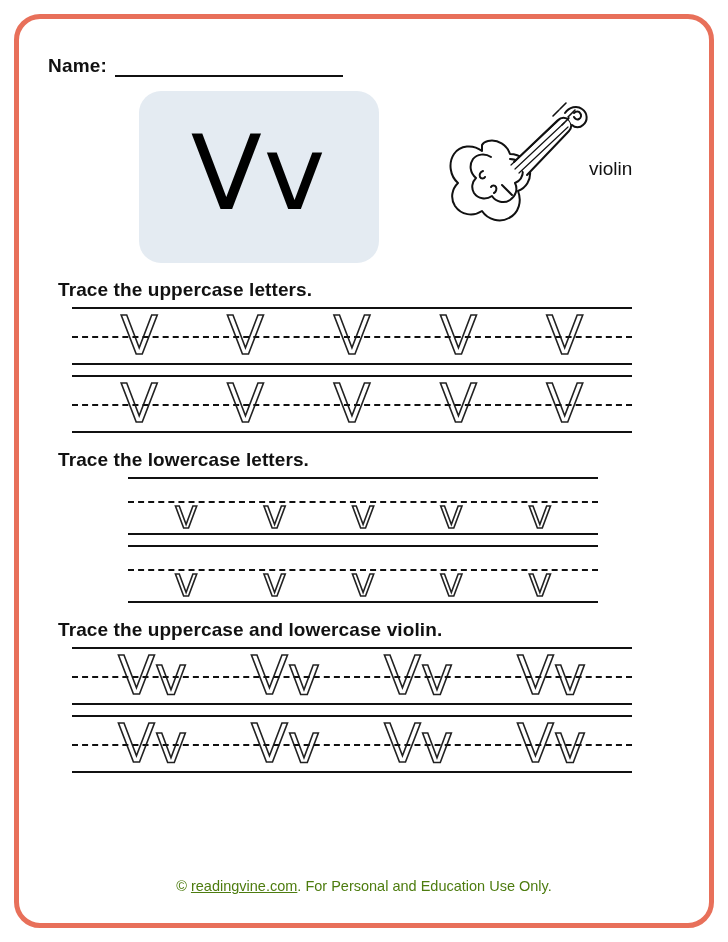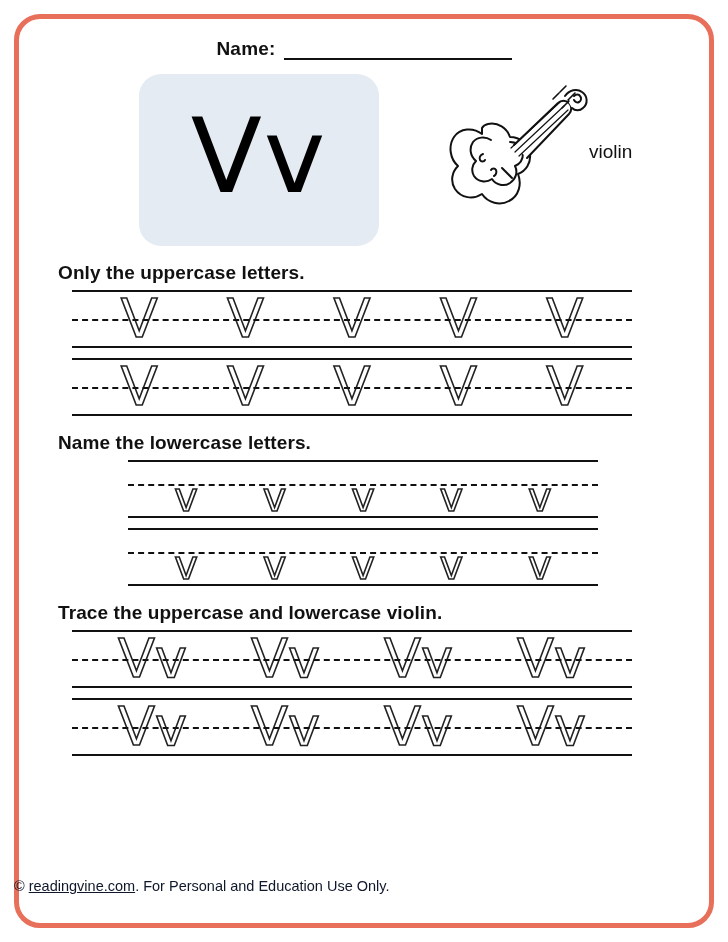--- a/index.html
+++ b/index.html
@@ -40,23 +40,23 @@
     position: relative;
     width: 700px;
     height: 914px;
     box-sizing: border-box;
     padding: 0 34px;
   }
 
   
   .name-row {
     display: flex;
-    justify-content: center;
+    justify-content: flex-start;
     align-items: flex-end;
-    padding-top: 24px;
+    padding-top: 41px;
     gap: 8px;
   }
   .name-label {
     font-size: 19px;
     font-weight: 600;
     letter-spacing: .2px;
     color: #111;
   }
   .name-blank {
     width: 228px;
@@ -164,23 +164,23 @@
 
   
   .band.lower .rule.mid { top: 42%; }
 
   
   .footer {
     position: absolute;
     left: 0;
     right: 0;
     bottom: 34px;
-    text-align: left;
+    text-align: center;
     font-size: 14.5px;
-    color: #0f172a;
+    color: #4d7c0f;
   }
   .footer .site {
     text-decoration: underline;
   }
 </style>
 </head>
 <body>
 
 <div class="page">
   <div class="border-frame" style="border-color: rgb(232, 112, 90);"></div>
@@ -218,21 +218,21 @@
 
               <path d="M141 10l6-6M149 18l7-7M134 17l6-6M143 26l7-7" stroke-width="1.6"></path>
             </g>
           </svg>
         </span>
         <span class="picture-word">violin</span>
       </div>
     </div>
 
     <div class="section">
-      <div class="section-title">Only the uppercase letters.</div>
+      <div class="section-title">Trace the uppercase letters.</div>
 
       <div class="band wide">
         <div class="letters">
           <span class="trace-letter upper">V</span>
           <span class="trace-letter upper">V</span>
           <span class="trace-letter upper">V</span>
           <span class="trace-letter upper">V</span>
           <span class="trace-letter upper">V</span>
         </div>
         <div class="rules-over">
@@ -252,21 +252,21 @@
         </div>
         <div class="rules-over">
           <div class="rule top"></div>
           <div class="rule mid"></div>
           <div class="rule bottom"></div>
         </div>
       </div>
     </div>
 
     <div class="section">
-      <div class="section-title">Name the lowercase letters.</div>
+      <div class="section-title">Trace the lowercase letters.</div>
 
       <div class="band inset lower">
         <div class="letters">
           <span class="trace-letter lower">v</span>
           <span class="trace-letter lower">v</span>
           <span class="trace-letter lower">v</span>
           <span class="trace-letter lower">v</span>
           <span class="trace-letter lower">v</span>
         </div>
         <div class="rules-over">

